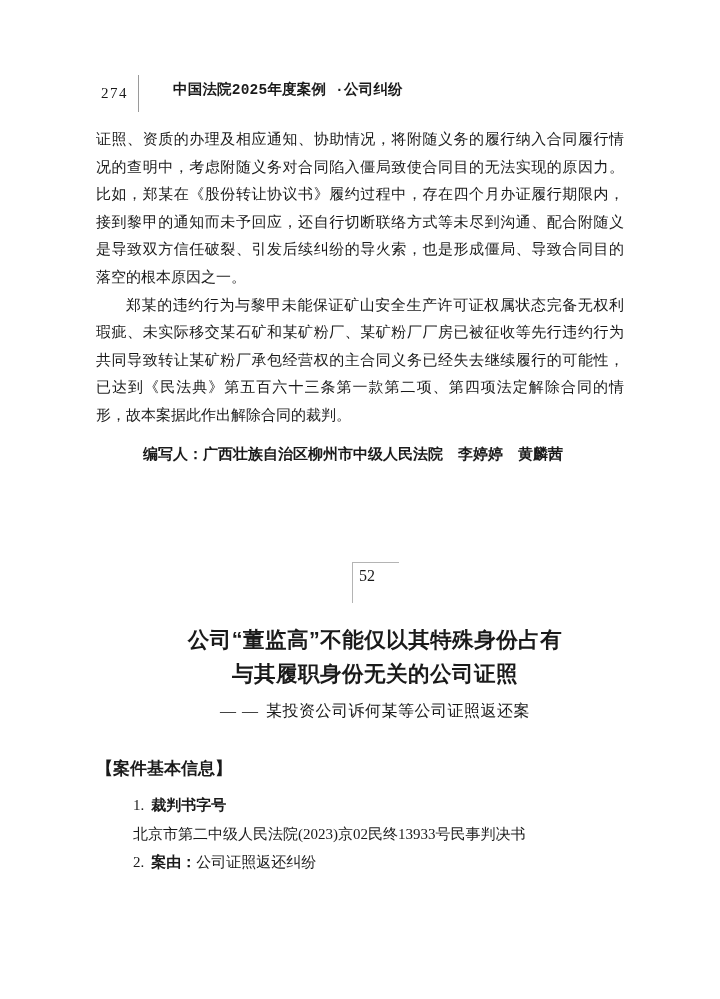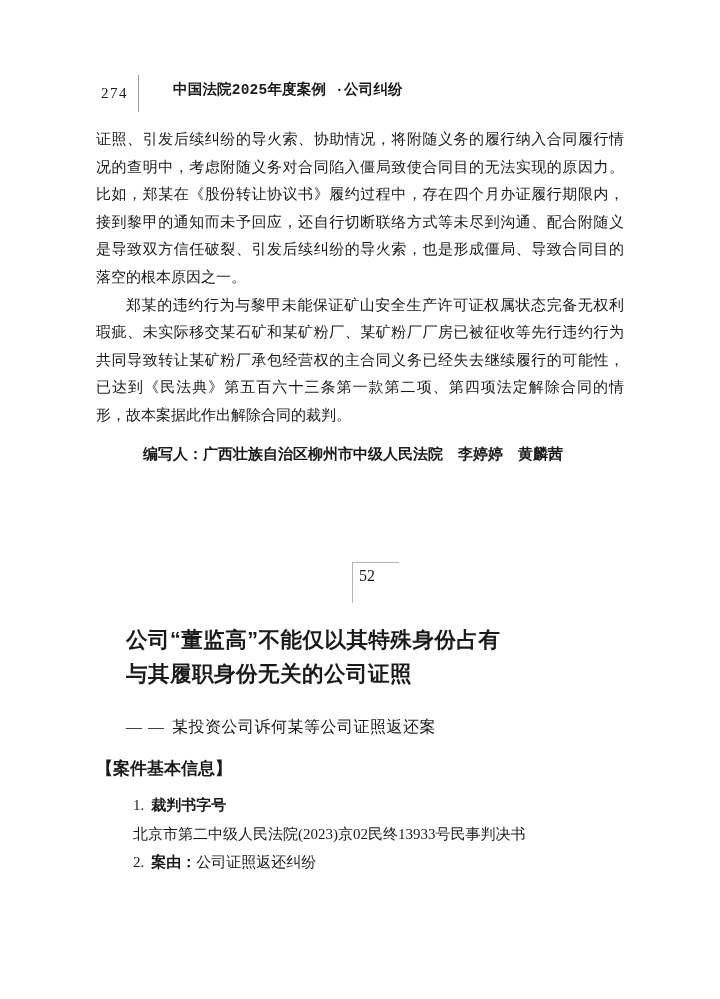--- a/index.html
+++ b/index.html
@@ -47,29 +47,29 @@
     width: 47px; height: 41px; box-sizing: border-box;
     border-top: 1px solid #b4b4b4; border-left: 1px solid #b4b4b4;
     padding: 4px 0 0 6px;
     font-size: 16px;
     font-family: "Liberation Serif", "DejaVu Serif", serif;
   }
 
   
   .heading {
     position: absolute; left: 126px; top: 623px; width: 498px;
-    text-align: left;
+    text-align: center;
   }
   .case-title {
     font-family: "Liberation Sans", "DejaVu Sans", sans-serif;
     font-weight: bold; font-size: 21.5px; line-height: 34px;
     letter-spacing: 0.5px;
   }
   .case-subtitle {
-    margin-top: 26px; font-size: 16px; line-height: 20px;
+    margin-top: 10px; font-size: 16px; line-height: 20px;
     letter-spacing: 0.5px;
   }
   .subtitle-dash { letter-spacing: 6px; margin-right: 2px; }
 
   
   .section-h {
     position: absolute; left: 96px; top: 757px;
     font-family: "Liberation Sans", "DejaVu Sans", sans-serif;
     font-weight: bold; font-size: 17px;
   }
@@ -89,21 +89,21 @@
 <body>
 
 <div class="page">
 
   <div class="page-num">274</div>
   <div class="header-rule"></div>
   <div class="book-title">中国法院2025年度案例 ·公司纠纷</div>
 
   <div class="body-block">
     <div>
-      <div class="jline">证照、引发后续纠纷的导火索、协助情况，将附随义务的履行纳入合同履行情</div>
+      <div class="jline">证照、资质的办理及相应通知、协助情况，将附随义务的履行纳入合同履行情</div>
       <div class="jline">况的查明中，考虑附随义务对合同陷入僵局致使合同目的无法实现的原因力。</div>
       <div class="jline">比如，郑某在《股份转让协议书》履约过程中，存在四个月办证履行期限内，</div>
       <div class="jline">接到黎甲的通知而未予回应，还自行切断联络方式等未尽到沟通、配合附随义</div>
       <div class="jline">是导致双方信任破裂、引发后续纠纷的导火索，也是形成僵局、导致合同目的</div>
       <div class="tline">落空的根本原因之一。</div>
     </div>
     <div>
       <div class="jline indent">郑某的违约行为与黎甲未能保证矿山安全生产许可证权属状态完备无权利</div>
       <div class="jline">瑕疵、未实际移交某石矿和某矿粉厂、某矿粉厂厂房已被征收等先行违约行为</div>
       <div class="jline">共同导致转让某矿粉厂承包经营权的主合同义务已经失去继续履行的可能性，</div>

